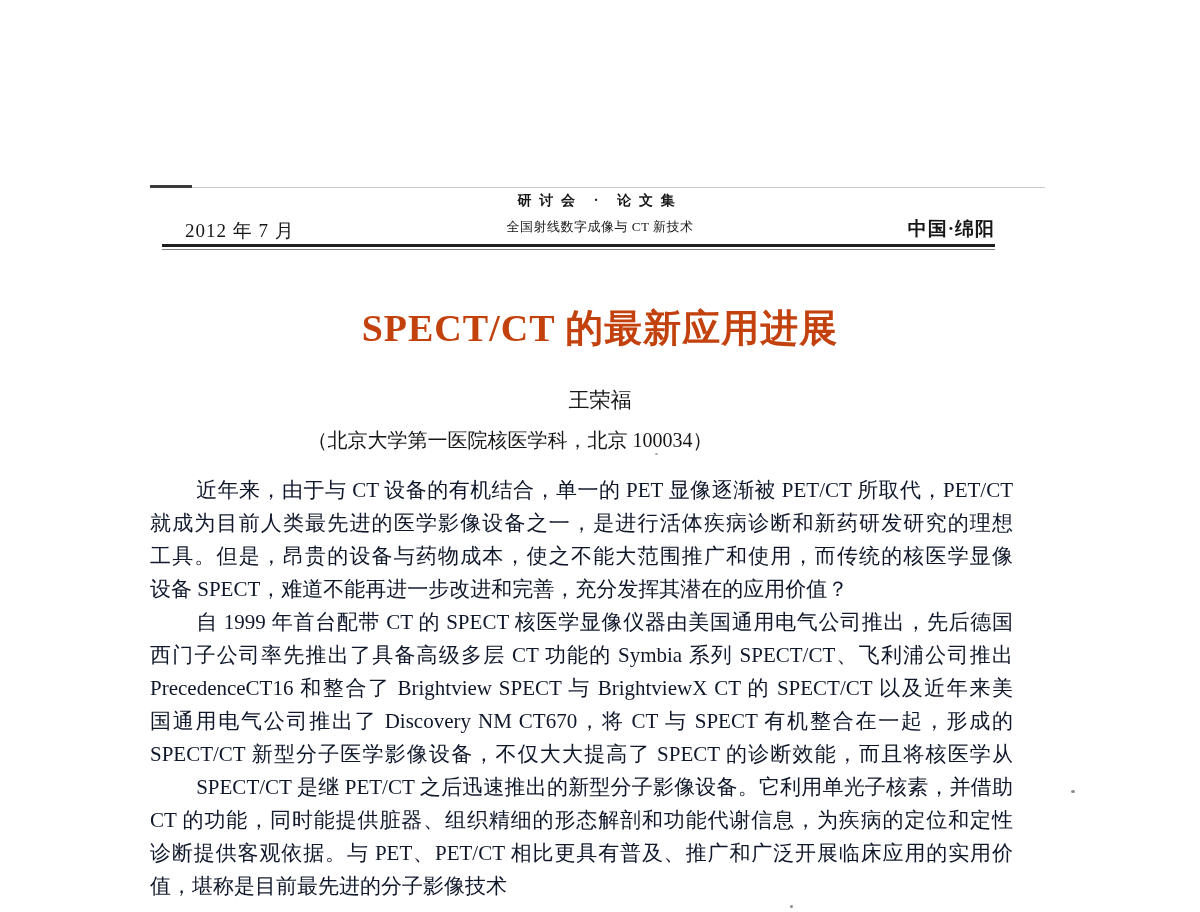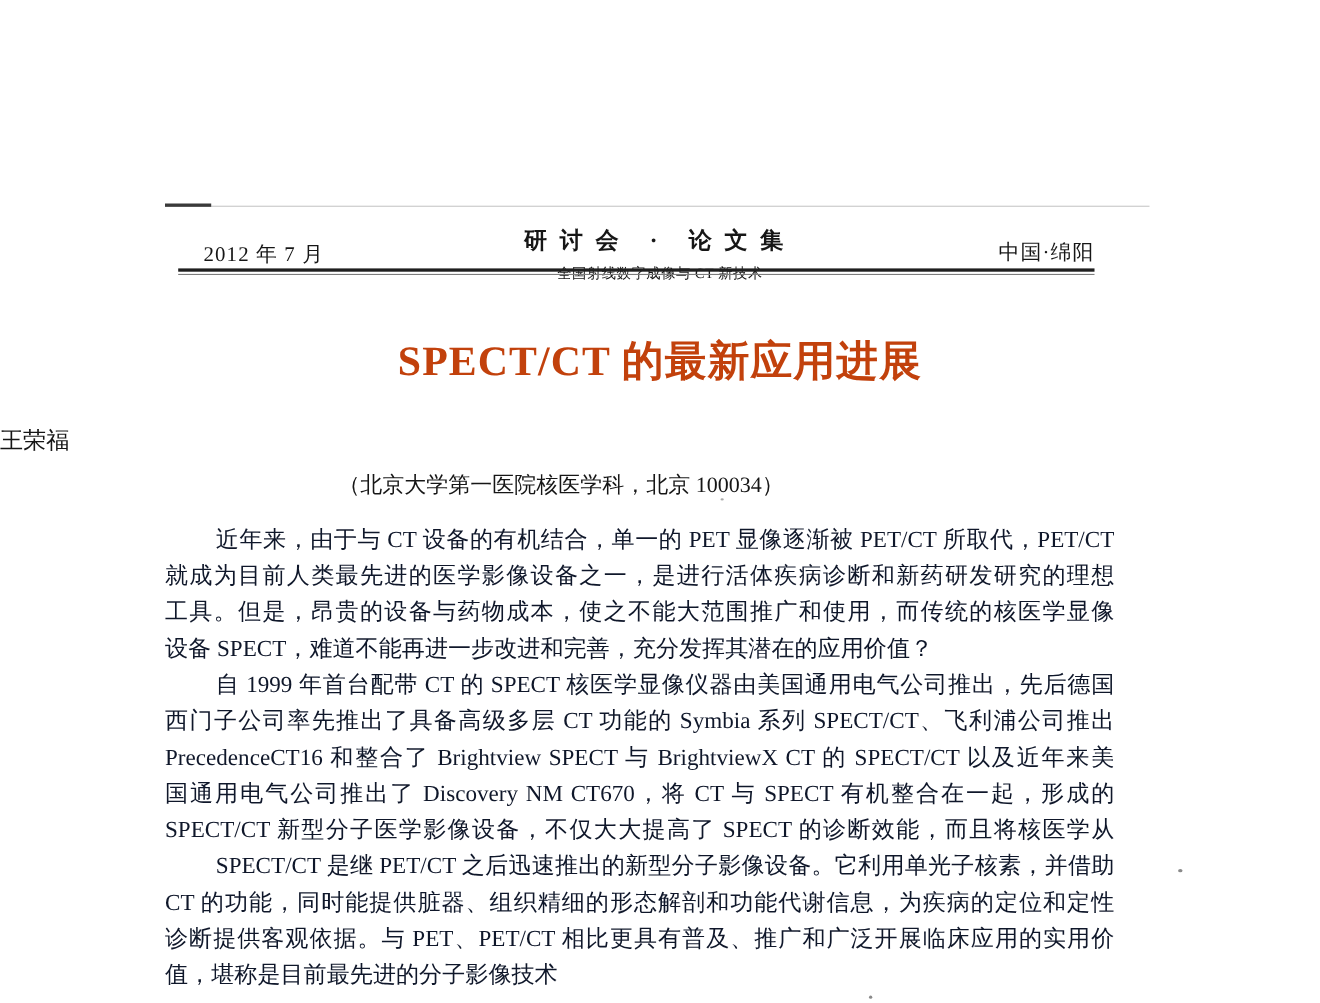--- a/index.html
+++ b/index.html
@@ -9,29 +9,29 @@
     background:#ffffff;
     overflow:hidden;
     font-family:"Liberation Serif","DejaVu Serif",serif;
     color:#161616;
   }
   
   .hdr-topline{position:absolute;top:187px;left:150px;width:895px;height:1px;background:#c8c8c8;}
   .hdr-topline-dark{position:absolute;top:185px;left:150px;width:42px;height:3px;background:#3a3a3a;}
   .hdr-date{position:absolute;top:218px;left:185px;font-size:19px;letter-spacing:1px;}
   .hdr-center{position:absolute;top:192px;left:300px;width:600px;text-align:center;}
-  .hdr-center .l1{font-size:21px;letter-spacing:0.55em;font-weight:600;margin-top:12px;}
+  .hdr-center .l1{font-size:14px;letter-spacing:0.55em;font-weight:600;}
   .hdr-center .l2{font-size:13px;margin-top:8px;letter-spacing:0.5px;}
-  .hdr-loc{position:absolute;top:216px;left:845px;width:150px;text-align:right;font-size:19px;font-weight:400;letter-spacing:1px;}
+  .hdr-loc{position:absolute;top:216px;left:845px;width:150px;text-align:right;font-size:19px;font-weight:700;letter-spacing:1px;}
   .hdr-rule-main{position:absolute;top:244px;left:162px;width:833px;height:3px;background:#1f1f1f;}
   .hdr-rule-sub{position:absolute;top:249px;left:162px;width:833px;height:1px;background:#7d7d7d;}
   
   .title{position:absolute;top:303px;left:0;width:1200px;text-align:center;
          font-size:38px;font-weight:bold;letter-spacing:1px;color:#c2410c;}
-  .author{position:absolute;top:386px;left:0;width:1200px;font-size:21px;}
+  .author{position:absolute;top:386px;left:0;width:1200px;text-align:center;font-size:21px;}
   .affil{position:absolute;top:427px;left:0;width:1020px;text-align:center;font-size:20px;}
   
   .body-text{position:absolute;top:474px;left:150px;width:863px;}
   .bline{
     height:33px;line-height:33px;
     font-size:21px;
     text-align:justify;text-align-last:justify;
     text-justify:inter-character;
     color:#0f172a;
     overflow:hidden;

